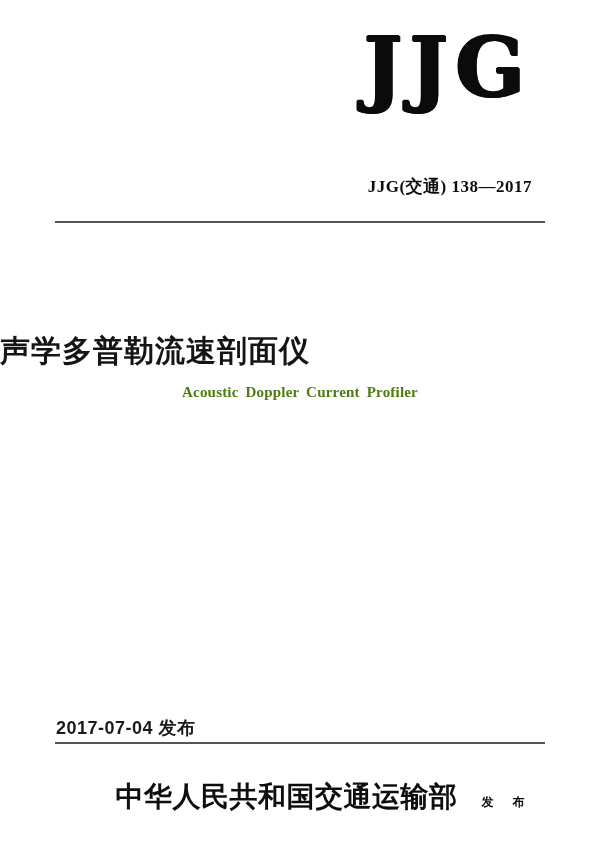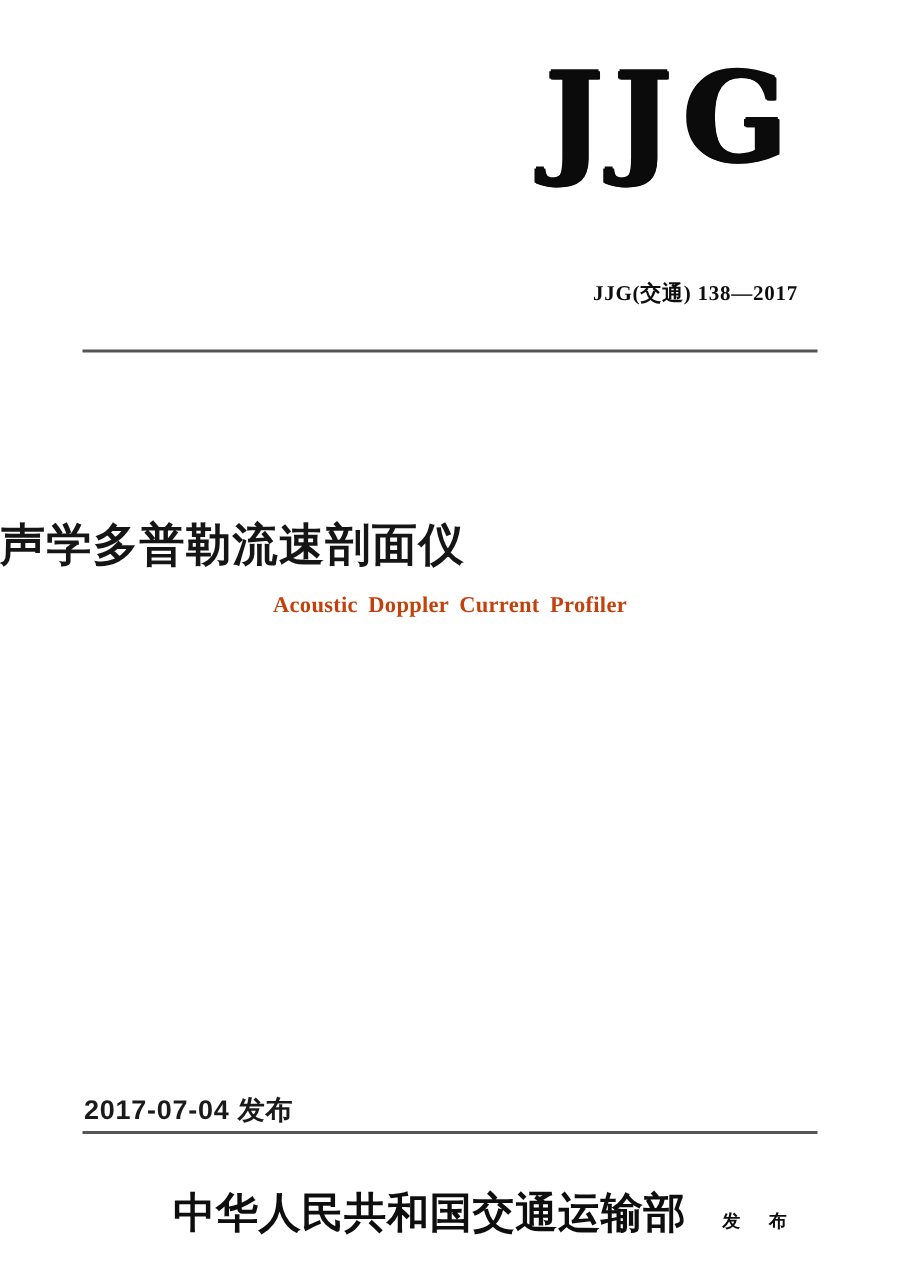--- a/index.html
+++ b/index.html
@@ -7,21 +7,20 @@
   body {
     width: 600px; height: 849px;
     font-family: "Liberation Serif", "DejaVu Serif", serif;
     color: #111111;
     position: relative;
     overflow: hidden;
   }
   .page {
     position: absolute; inset: 0;
     background: #ffffff;
-    margin-top: 12px;
   }
 
   
   .jjg-logo {
     position: absolute;
     top: 26px; right: 68px;
     font-family: "DejaVu Serif", "Liberation Serif", serif;
     font-weight: bold;
     font-size: 82px;
     line-height: 1;
@@ -41,21 +40,21 @@
     line-height: 1.2;
     text-align: justify;
     text-align-last: justify;
     white-space: nowrap;
     color: #0e0e0e;
   }
 
   .doc-number {
     position: absolute;
     top: 175px; right: 68px;
-    font-size: 14px;
+    font-size: 17px;
     font-weight: bold;
     letter-spacing: 0.5px;
     color: #0e0e0e;
   }
 
   .rule {
     position: absolute;
     left: 55px; width: 490px; height: 2px;
     background: #555555;
   }
@@ -74,21 +73,21 @@
     color: #151515;
   }
   .main-title-en {
     position: absolute;
     top: 384px; left: 0; width: 100%;
     text-align: center;
     font-size: 15px;
     font-weight: bold;
     word-spacing: 3px;
     letter-spacing: 0.2px;
-    color: #c2410c;
+    color: #4d7c0f;
   }
 
   
   .dates-row {
     position: absolute;
     top: 716px; left: 56px; right: 56px;
     display: flex;
     justify-content: space-between;
     align-items: baseline;
     font-family: "Liberation Sans", "DejaVu Sans", sans-serif;

